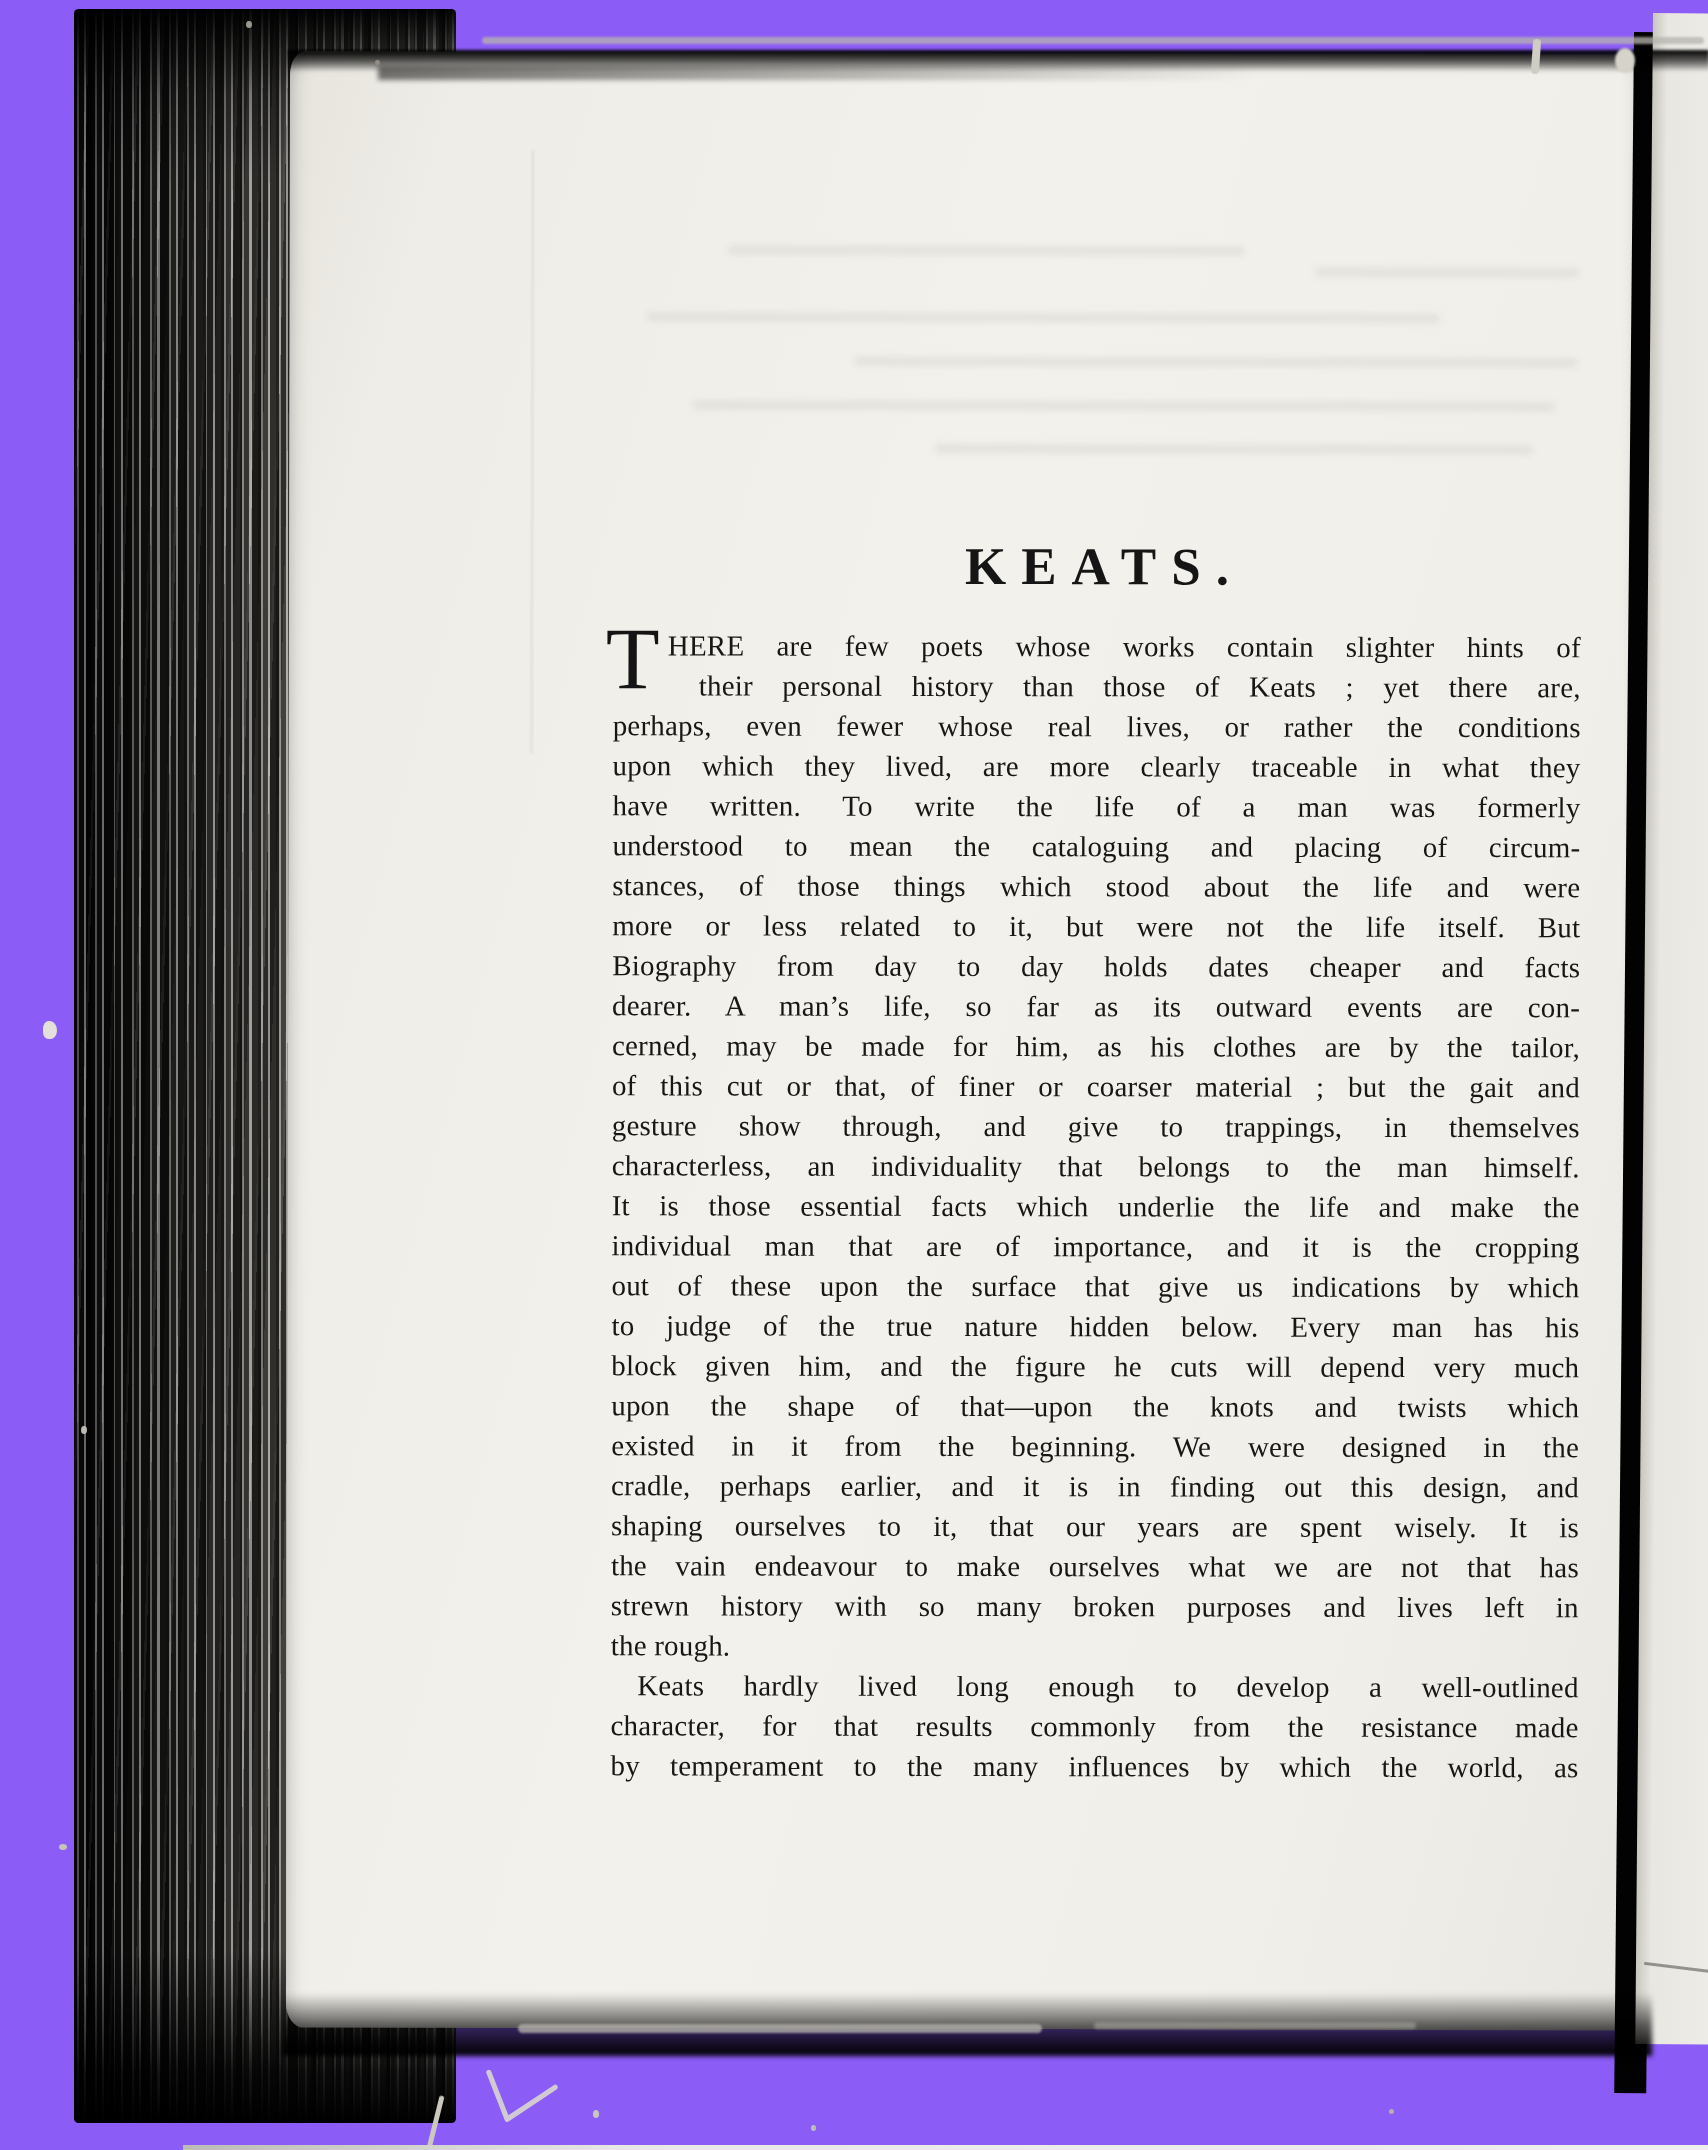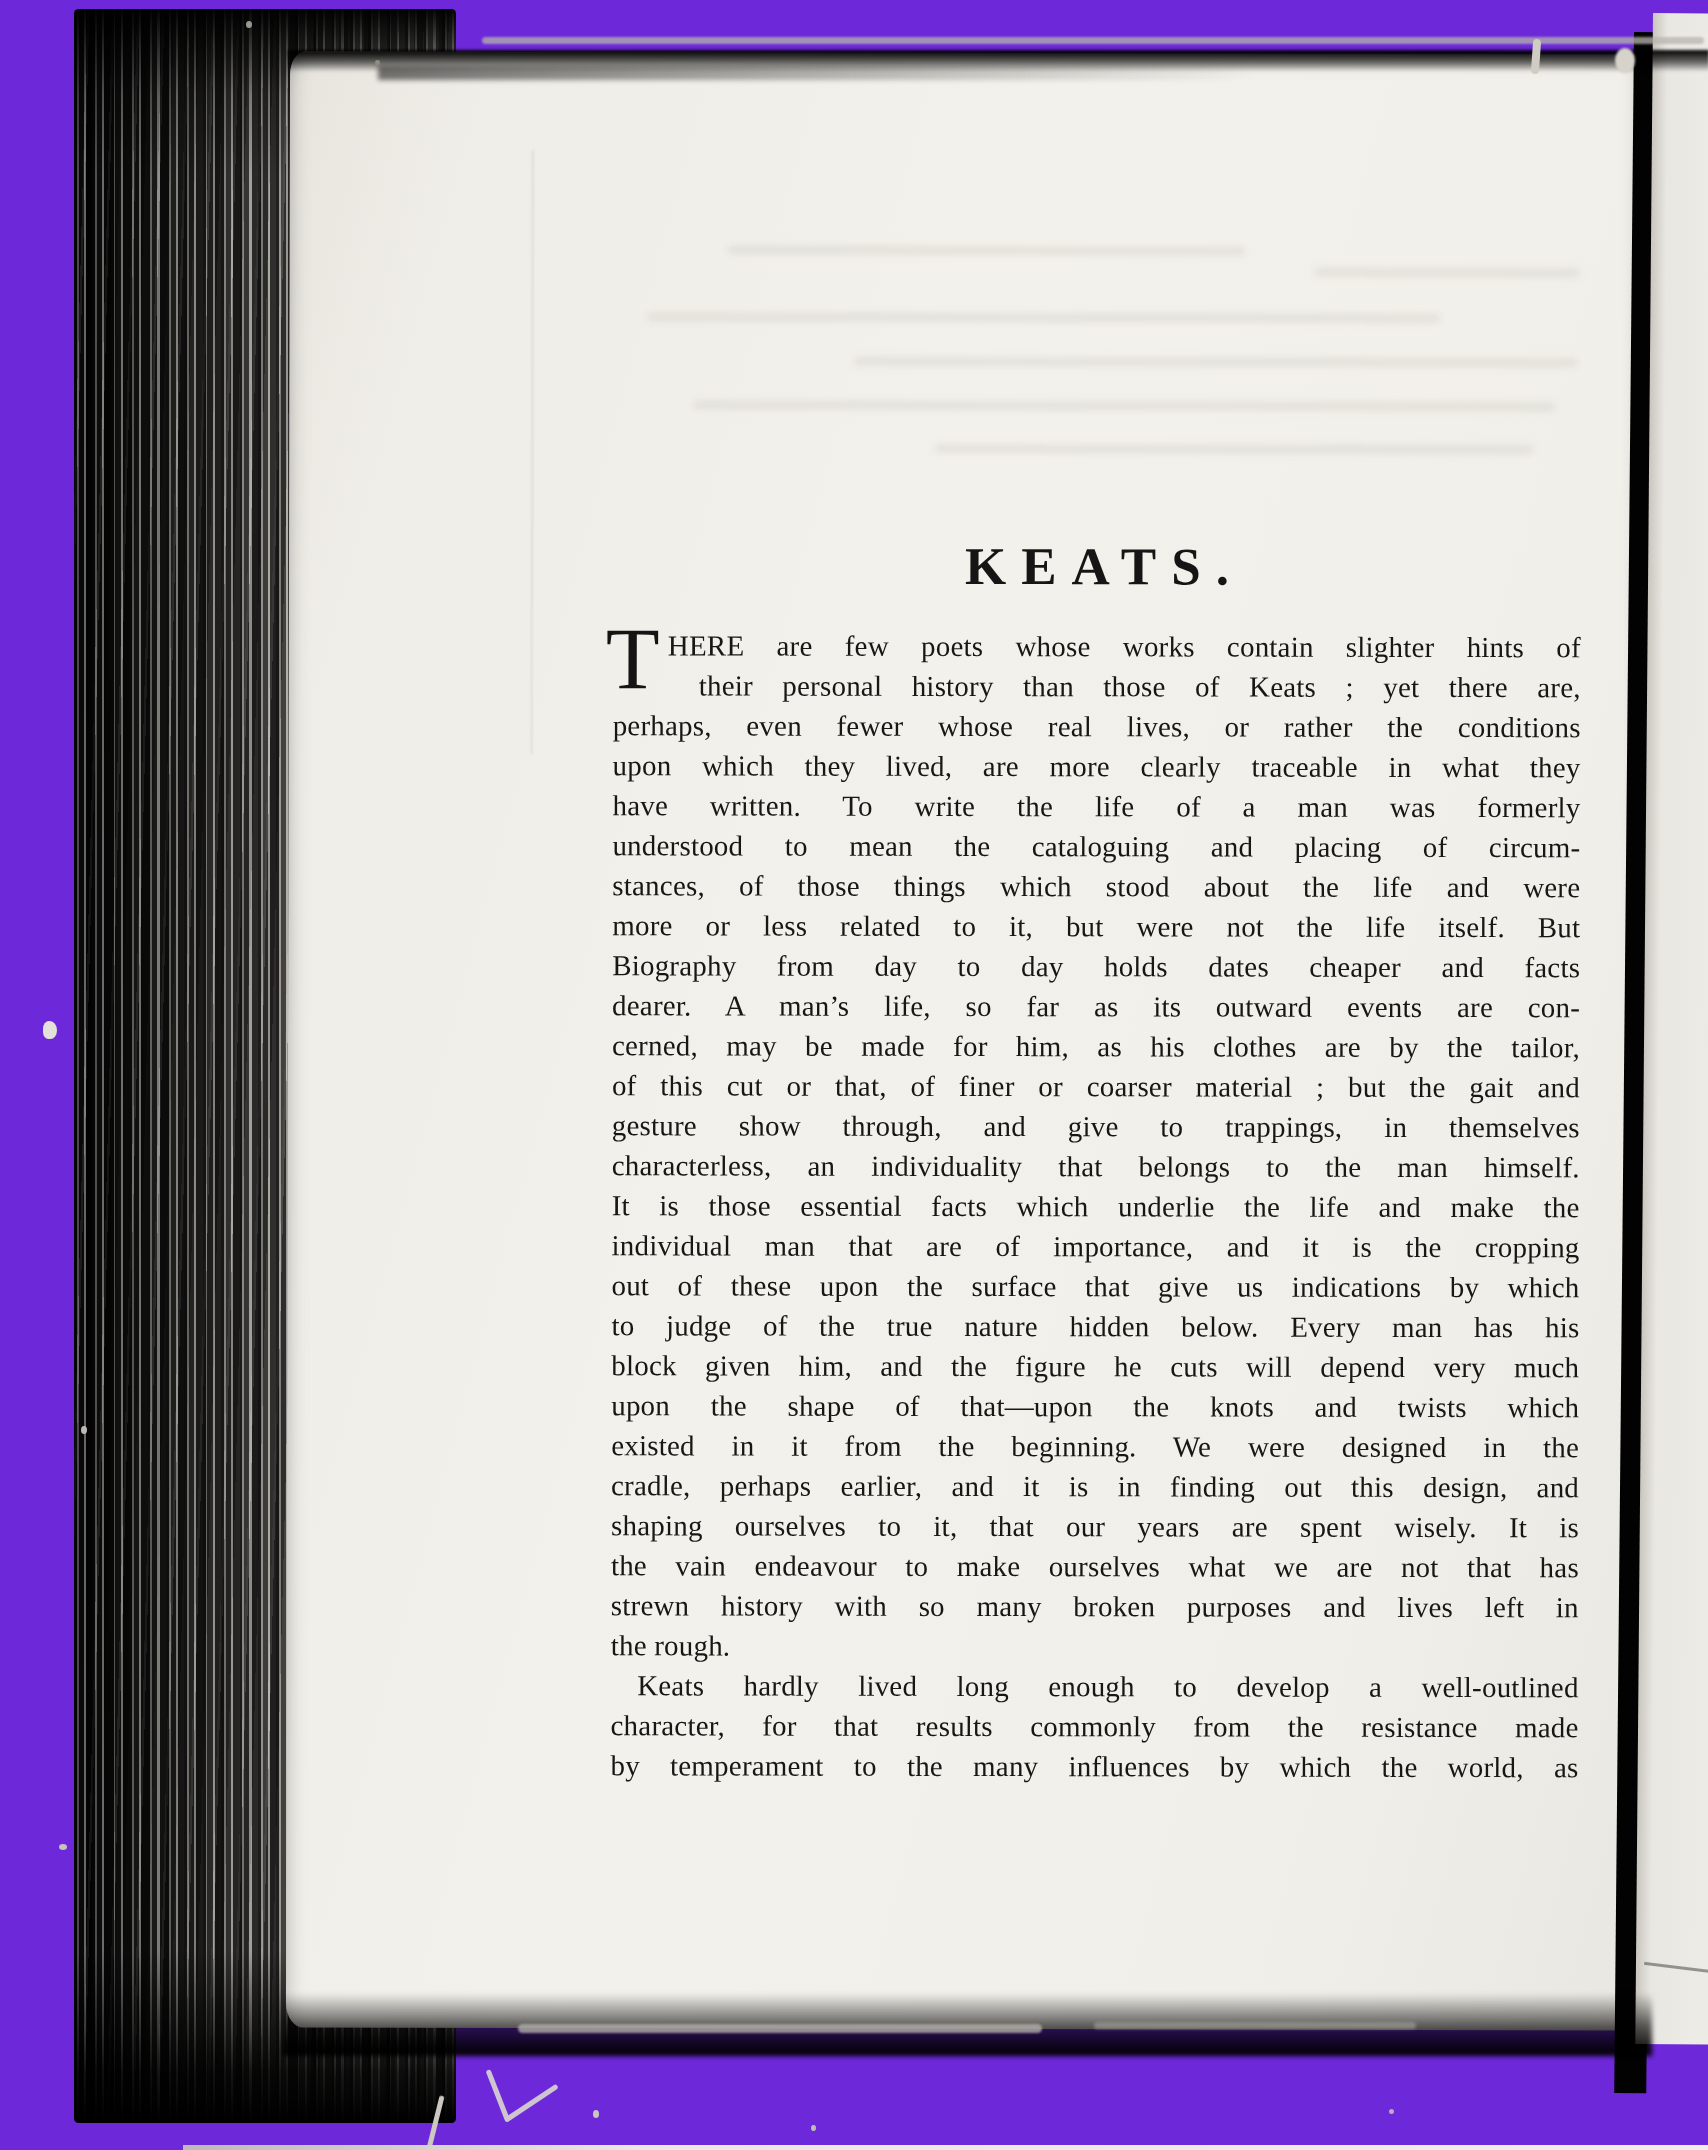--- a/index.html
+++ b/index.html
@@ -1,16 +1,16 @@
 <!DOCTYPE html>
 <html style="font-size:9.2px"><head>
 <meta charset="utf-8">
 <style>
   html,body{margin:0;padding:0;background:#000;}
-  #scan{position:relative;width:1709px;height:2151px;overflow:hidden;background:#6d28d9;
+  #scan{position:relative;width:1709px;height:2151px;overflow:hidden;background:#8b5cf6;
         font-family:"Liberation Serif","DejaVu Serif",serif;}
 
   
   .page{position:absolute;left:288px;top:53px;width:1354px;height:1976px;
         background:linear-gradient(105deg,#e6e4dd 0%,#efede7 10%,#f3f1eb 42%,#f1efe9 78%,#e9e7e1 100%);
         border-radius:15px 5.8px 8px 17.3px / 23px 7px 8px 25px;
         box-shadow:inset -12.7px 0 19.6px -11.5px rgba(0,0,0,.38),
                    inset 11.5px 0 23px -14px rgba(0,0,0,.28),
                    inset 0 15px 23px -16px rgba(0,0,0,.35);
         transform:rotate(0.12deg);}

